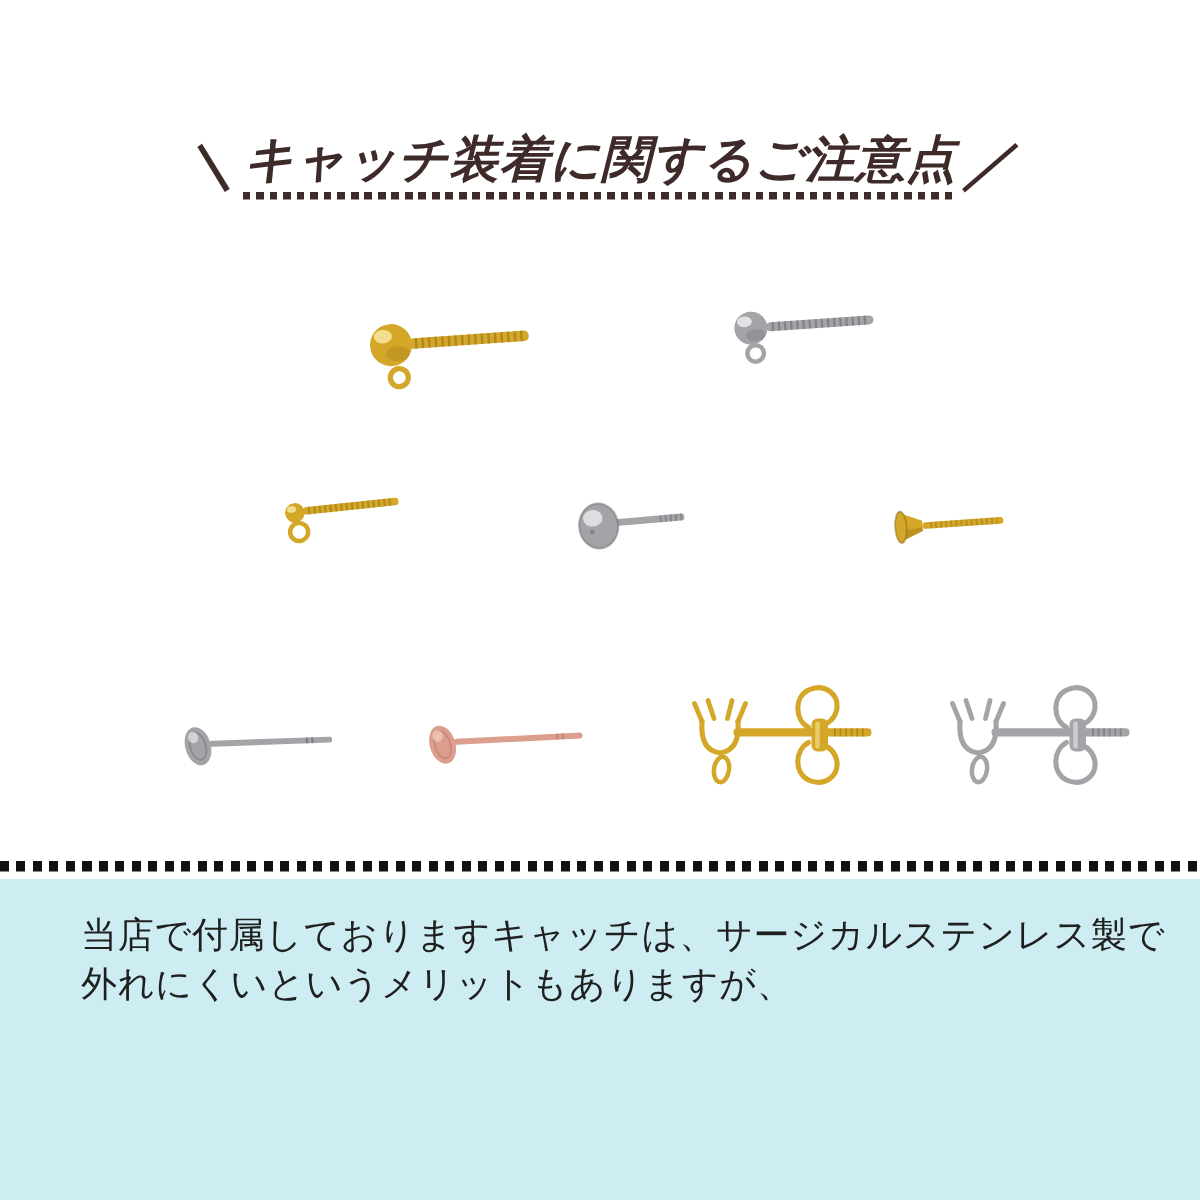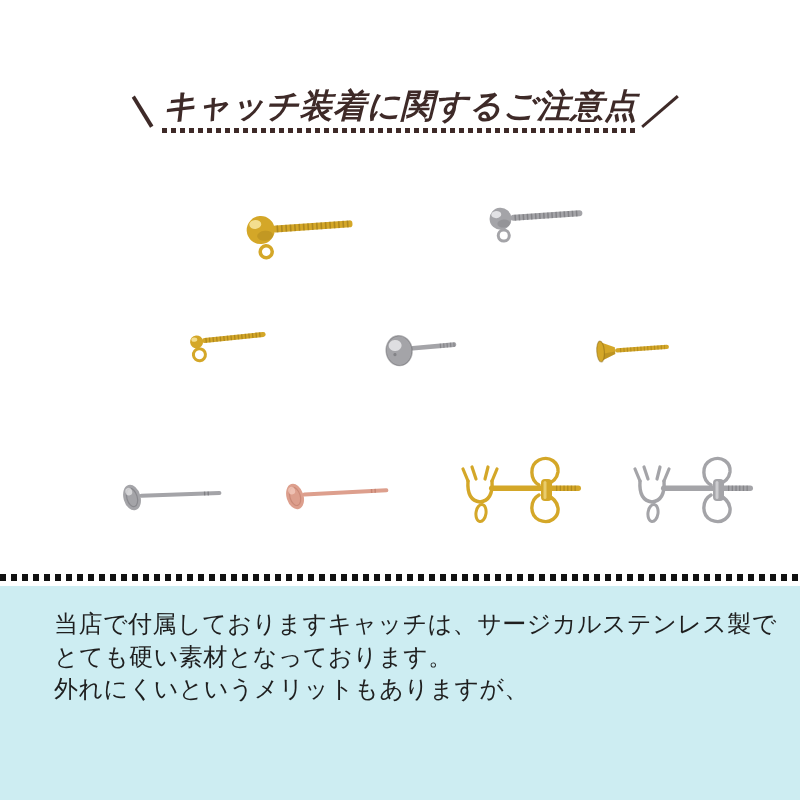--- a/index.html
+++ b/index.html
@@ -187,17 +187,16 @@
         <rect class="hi" x="87.5" y="29" width="3" height="18" rx="1.5" opacity="0.6"></rect>
       </svg>
     </div>
 
   </div>
 
   <div class="dotted-separator"></div>
 
   <section class="notice">
     <p>当店で付属しておりますキャッチは、サージカルステンレス製で</p>
-    <p>とても硬い素材となっております。</p>
     <p>外れにくいというメリットもありますが、</p>
   </section>
 
 </div>
 
 </body></html>

